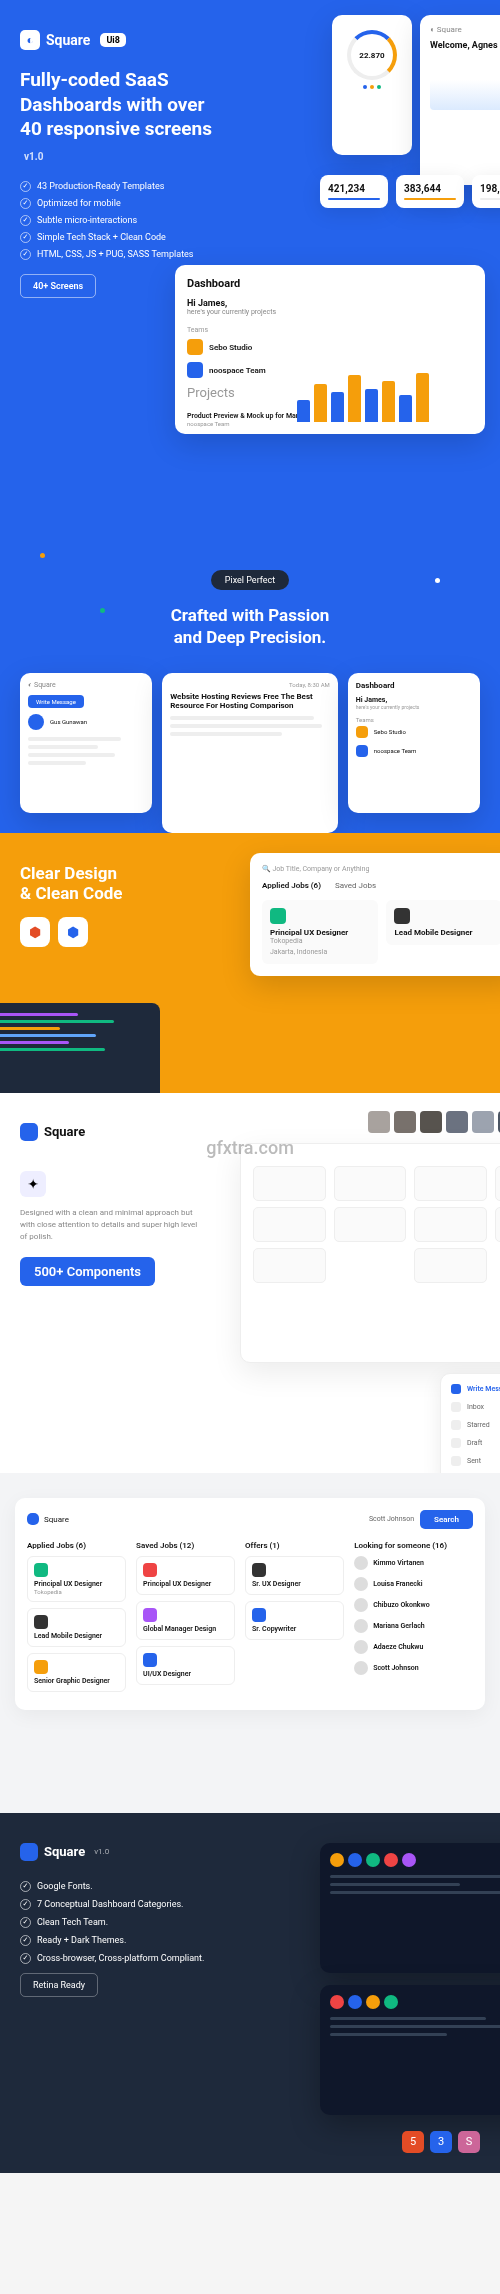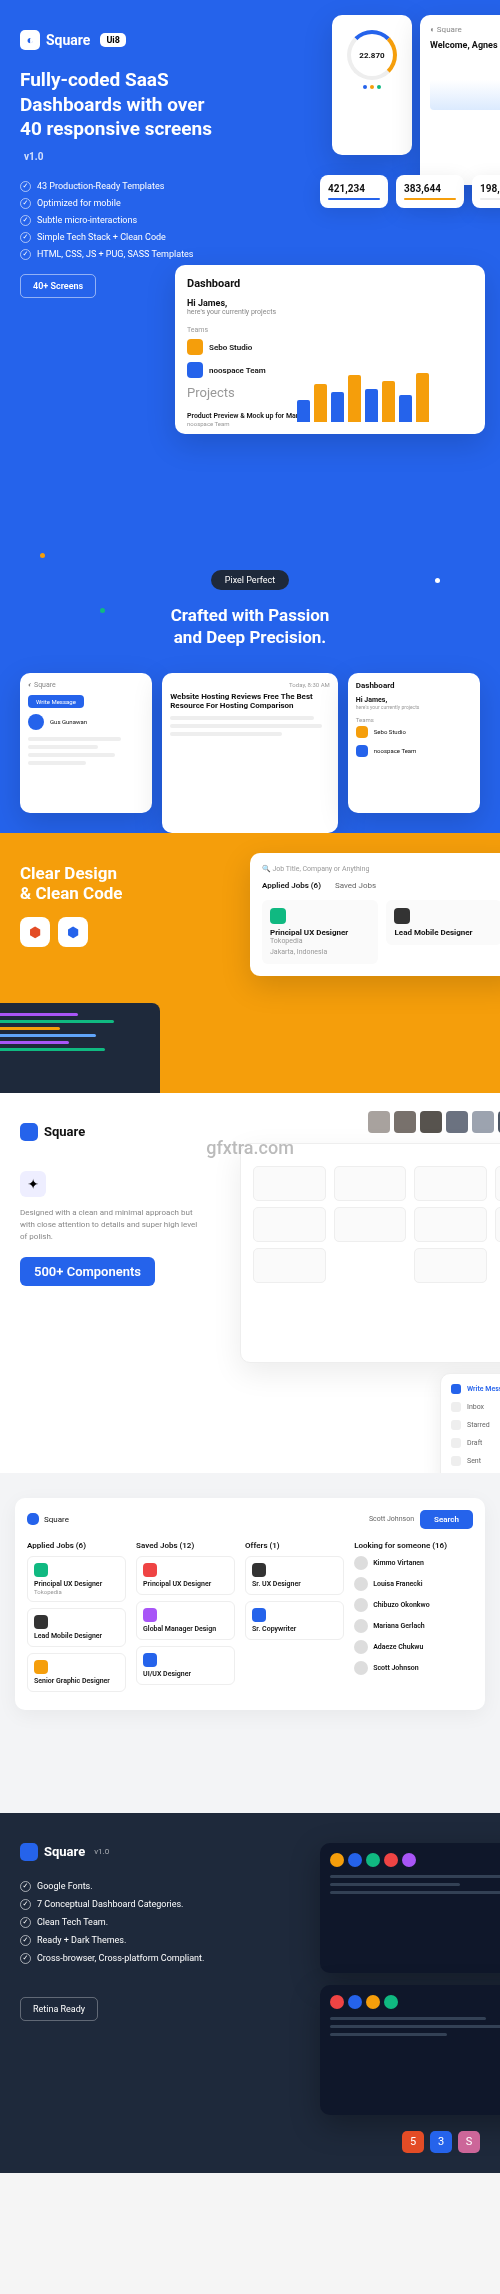--- a/index.html
+++ b/index.html
@@ -83,21 +83,21 @@
 .bc-card{border:1px solid #eee;border-radius:6px;padding:6px;margin-bottom:6px;background:#fff}
 .bc-ico{width:14px;height:14px;border-radius:4px;margin-bottom:3px}
 .bc-title{font-size:7px;font-weight:600;color:#111}
 .bc-sub{font-size:6px;color:#999}
 .section6{background:#1e293b;color:#fff;padding:30px 20px;position:relative;overflow:hidden;min-height:360px}
 .s6-brand{display:flex;align-items:center;gap:6px;margin-bottom:20px}
 .s6-ver{font-size:8px;opacity:.6;margin-left:3px}
 .section6 h2{font-size:17px;font-weight:700;margin-bottom:14px}
 .s6-feat{list-style:none}
 .s6-feat li{font-size:9px;margin-bottom:7px;display:flex;align-items:center;gap:6px}
-.retina-btn{border:1px solid rgba(255,255,255,.3);background:transparent;color:#fff;padding:6px 12px;border-radius:5px;font-size:9px;margin-top:26px}
+.retina-btn{border:1px solid rgba(255,255,255,.3);background:transparent;color:#fff;padding:6px 12px;border-radius:5px;font-size:9px;margin-top:2px}
 .dark-mocks{position:absolute;right:-100px;top:30px}
 .dark-panel{background:#0f172a;border-radius:10px;width:280px;height:130px;margin-bottom:12px;padding:10px;box-shadow:0 10px 30px rgba(0,0,0,.3)}
 .avatars{display:flex;gap:4px;margin-bottom:8px}
 .avatars span{width:14px;height:14px;border-radius:50%}
 .dark-line{height:3px;background:#334155;border-radius:2px;margin-bottom:5px}
 .watermark{position:fixed;top:50%;left:50%;transform:translate(-50%,-50%);font-size:18px;color:rgba(120,120,120,.5);font-weight:500;z-index:999;pointer-events:none}
 .people-col{flex:1.2}
 .person{display:flex;align-items:center;gap:5px;margin-bottom:7px}
 .person-av{width:14px;height:14px;border-radius:50%;background:#ddd}
 .person-info{flex:1}

